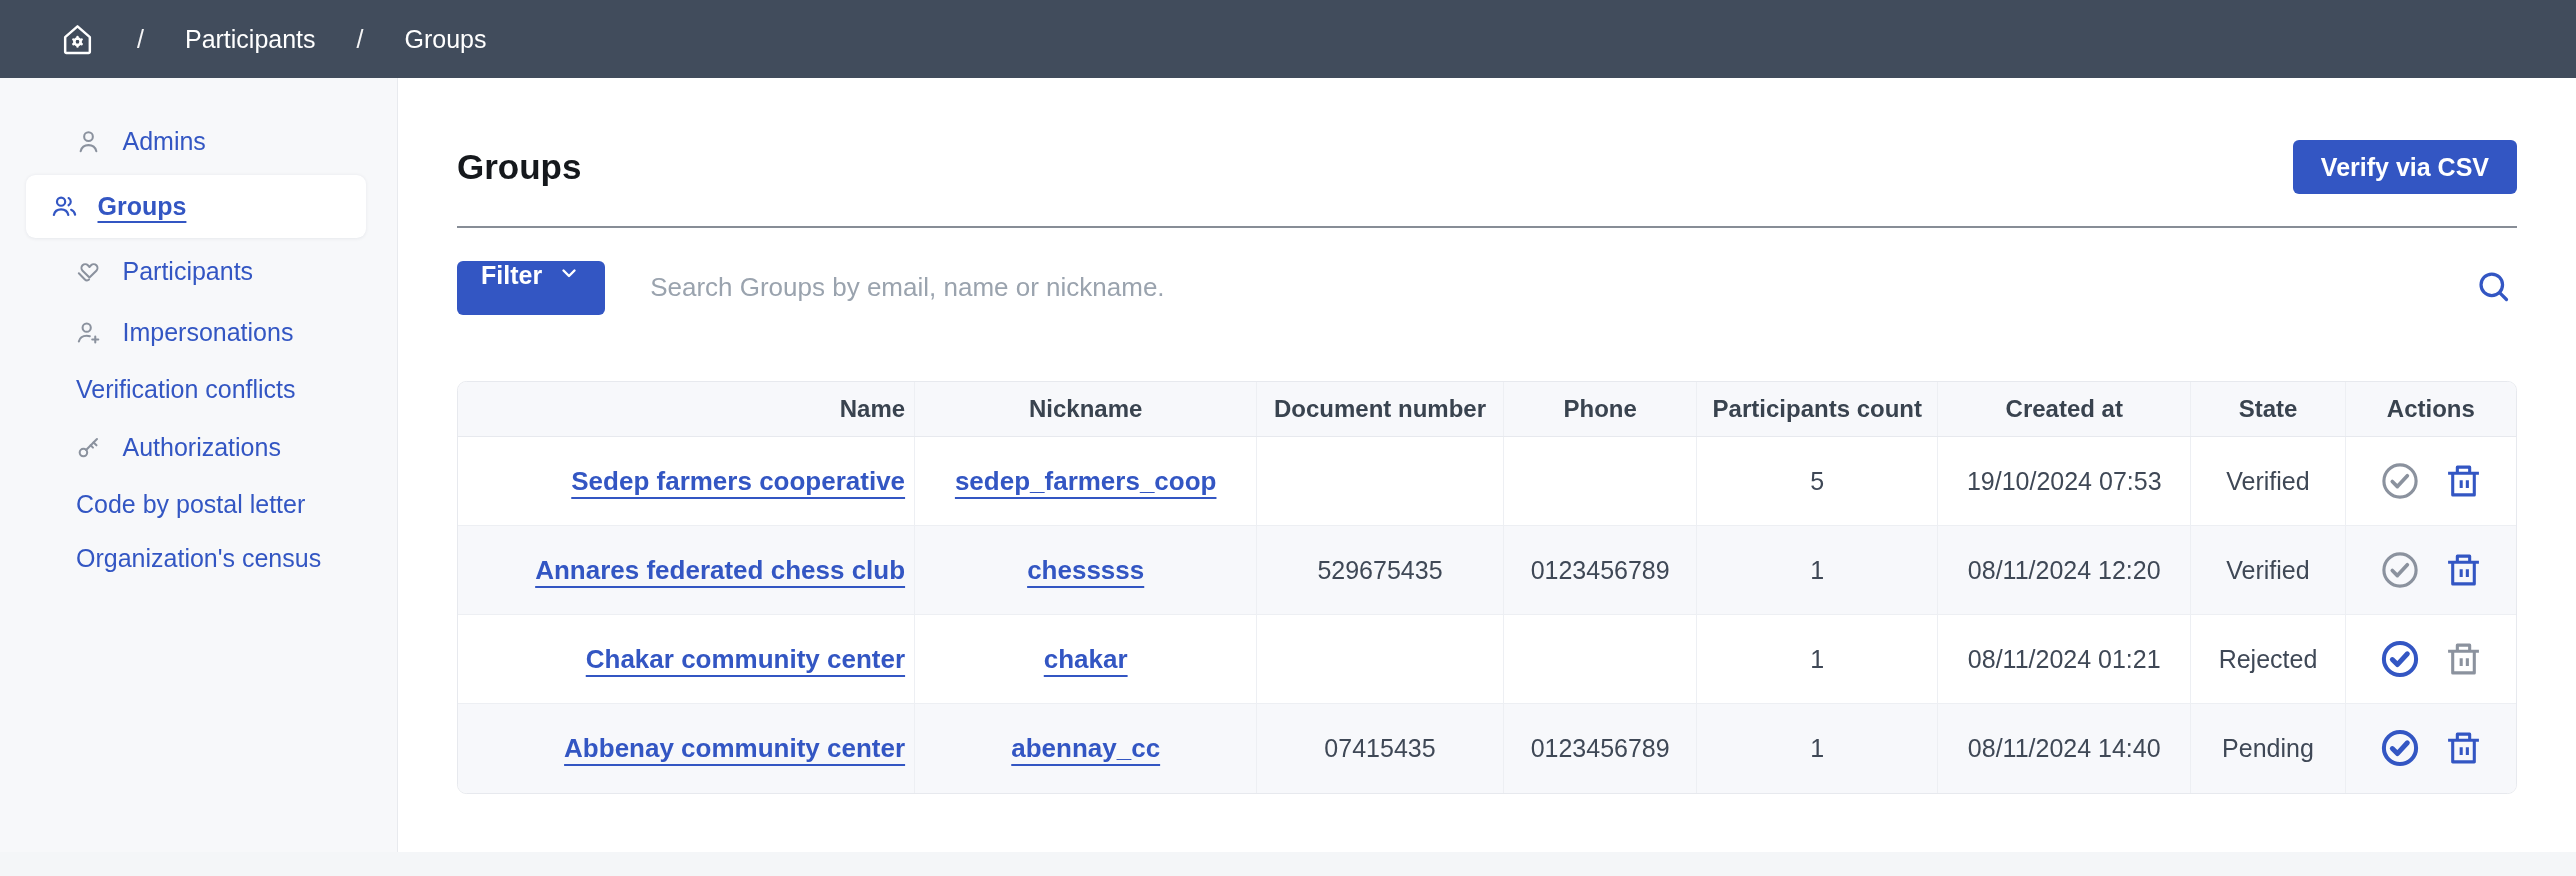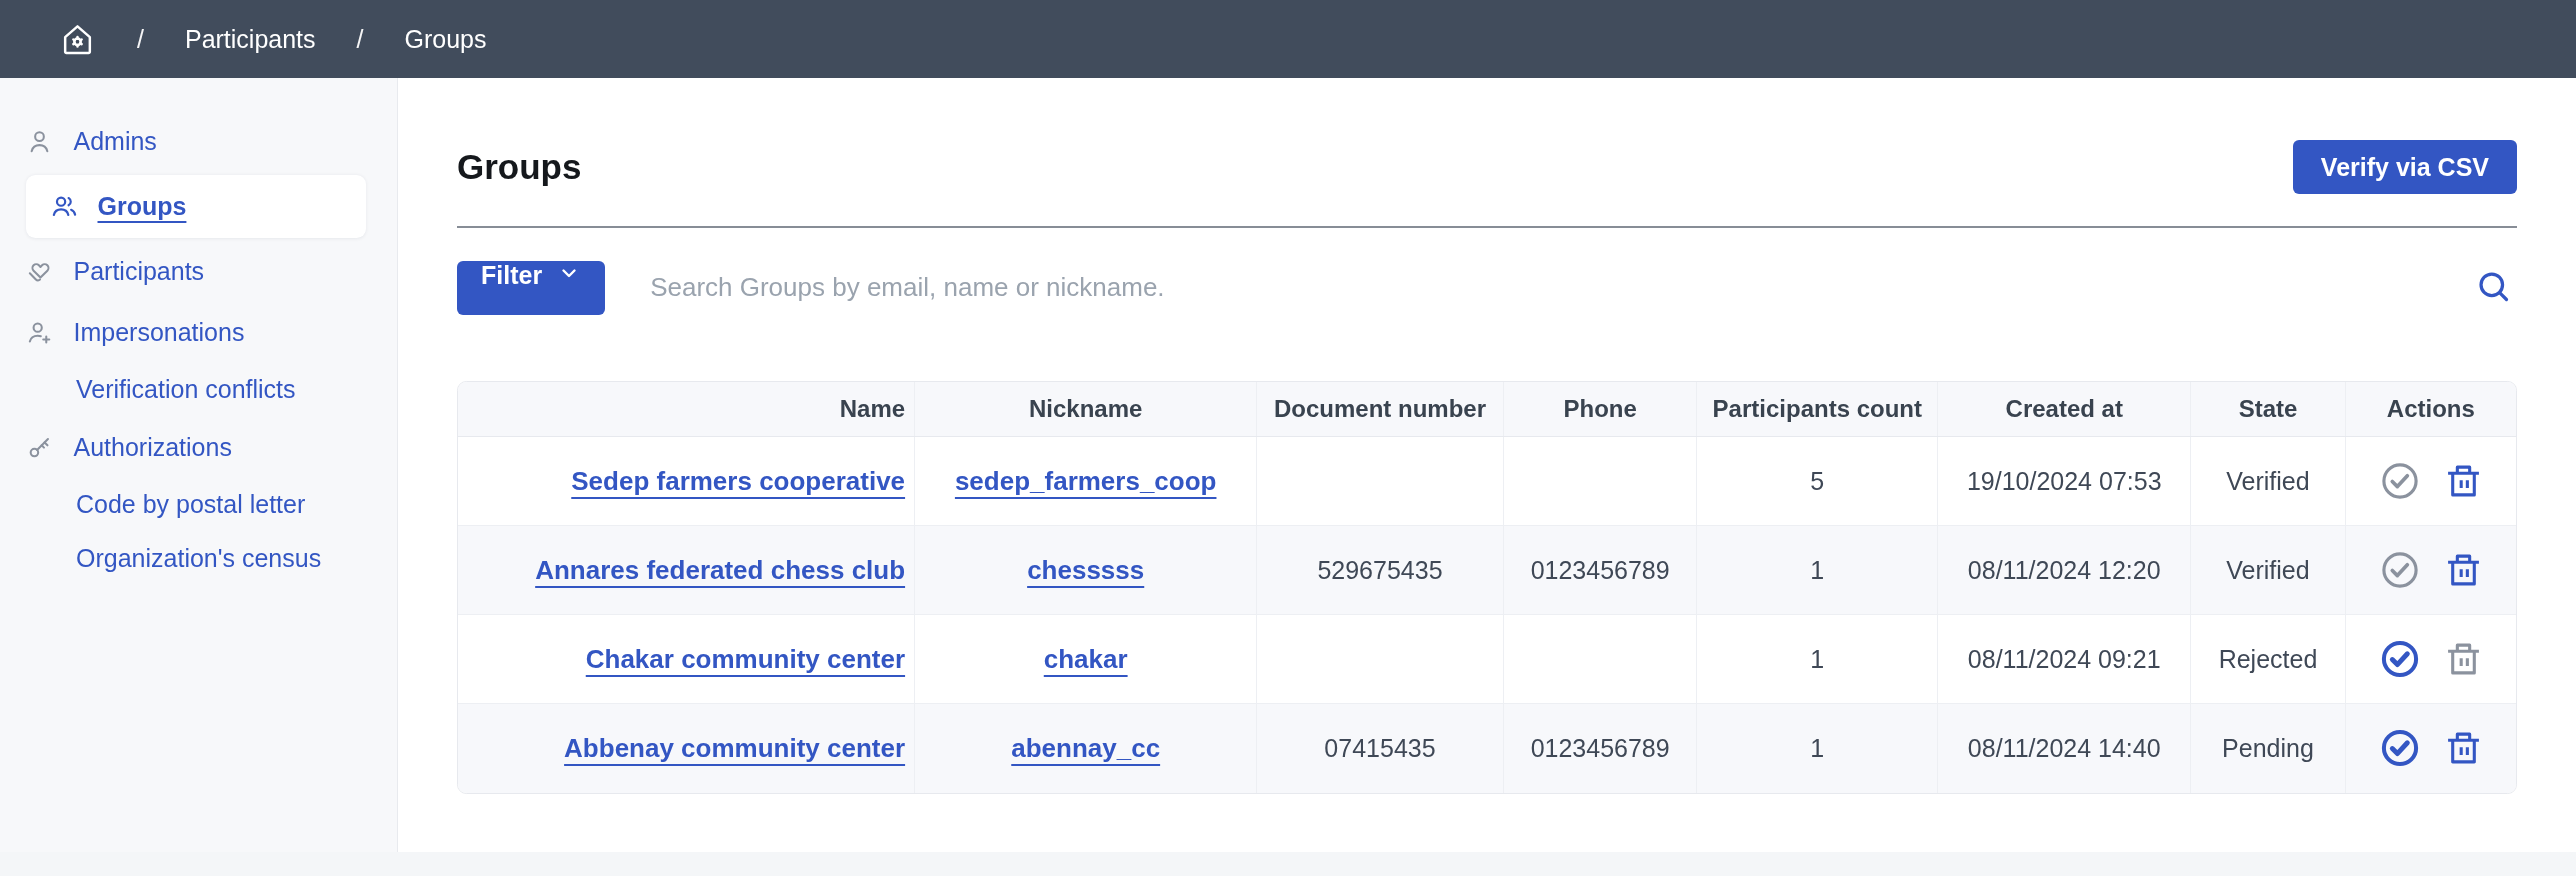--- a/index.html
+++ b/index.html
@@ -31,21 +31,21 @@
   .crumb-sep{font-size:25px;color:#fff;opacity:.95}
   
   .shell{display:flex;height:774px}
   .sidebar{
     width:398px;min-width:398px;background:var(--sidebar-bg);
     border-right:0.9px solid #e8eaee;padding-top:33px;
   }
   .side-list{list-style:none;margin:0;padding:0}
   .side-item{
     display:flex;align-items:center;gap:19.5px;
-    height:61px;padding-left:25px;
+    height:61px;padding-left:74px;
     color:var(--primary);font-size:25px;cursor:pointer;
   }
   .side-item.indent{padding-left:76px;height:54px}
   .side-item.active{
     background:#fff;margin:2.8px 31px 2.8px 26px;padding-left:23px;
     border-radius:9.3px;height:63px;
     box-shadow:0 0.9px 3.7px rgba(20,30,60,.07);
   }
   .side-item.active .side-label{
     font-weight:700;text-decoration:underline;
@@ -289,21 +289,21 @@
                     </span>
                   </button>
                 </span></td>
             </tr>
             <tr>
               <td><a class="cell-link">Chakar community center</a></td>
               <td><a class="cell-link">chakar</a></td>
               <td></td>
               <td></td>
               <td>1</td>
-              <td>08/11/2024 09:21</td>
+              <td>08/11/2024 01:21</td>
               <td>Rejected</td>
               <td><span class="actions-wrap">
                   <button class="action-btn action-blue">
                     <span style="display:inline-flex;width:100%;height:100%">
                       <svg viewBox="0 0 24 24" fill="none" stroke="currentColor" stroke-linecap="round" stroke-linejoin="round">
                         <circle class="ring" cx="12" cy="12" r="9.2" stroke-width="1.8"></circle>
                         <path class="mark" d="M7.6 12.3l2.9 2.9 5.7-6.2" stroke-width="2.1"></path>
                       </svg>
                     </span>
                   </button>

